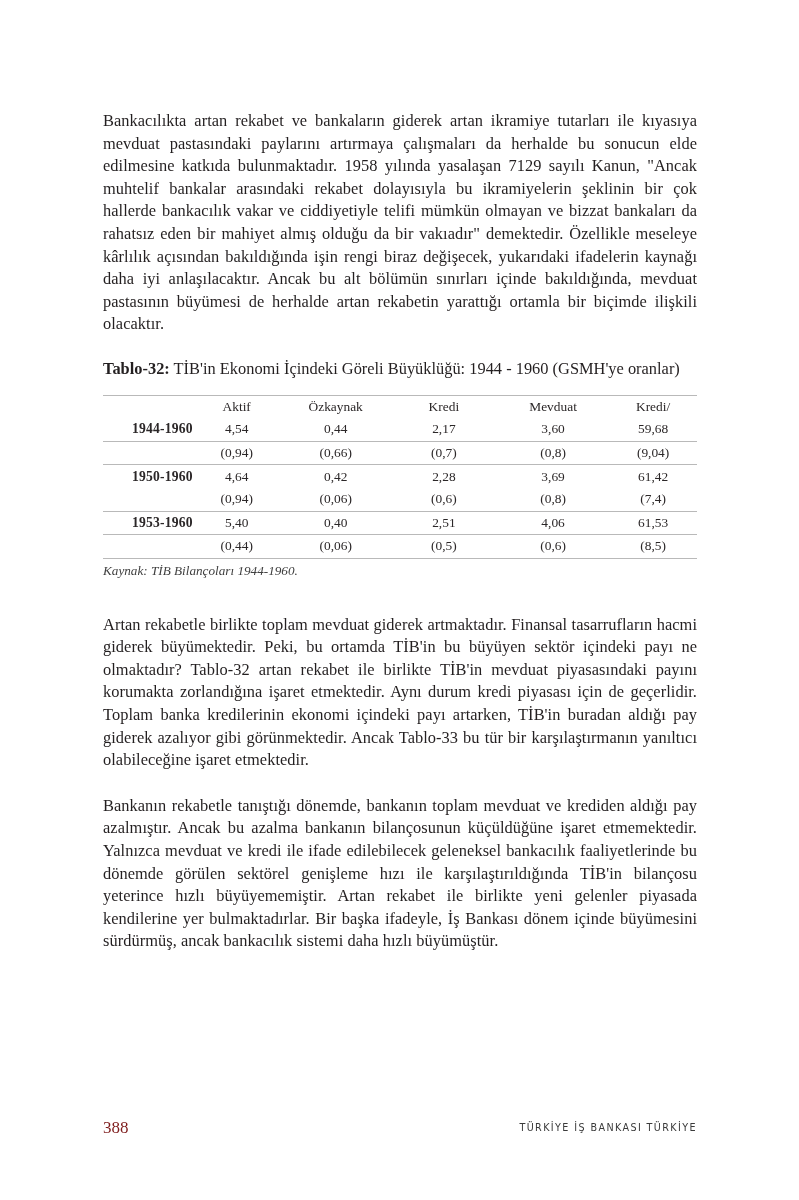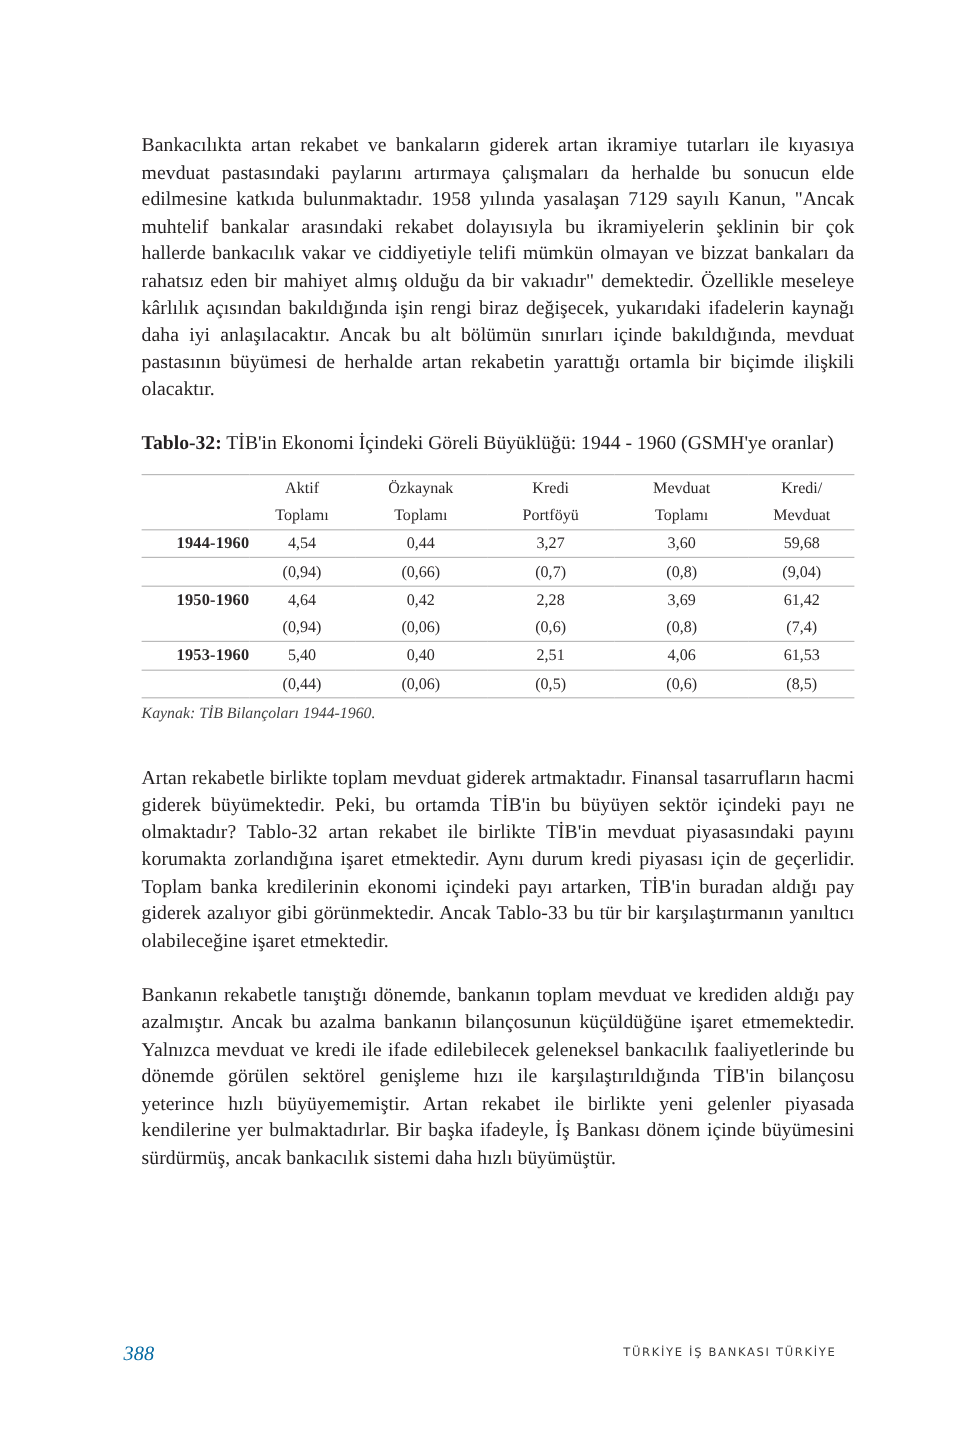--- a/index.html
+++ b/index.html
@@ -10,21 +10,21 @@
     body {
       width: 799px;
       height: 1200px;
       position: relative;
       overflow: hidden;
       color: #231f20;
       font-family: "Liberation Serif", "DejaVu Serif", serif;
     }
     .page {
       position: absolute;
-      left: 118px;
+      left: 103px;
       top: 110px;
       width: 594px;
     }
     .para {
       margin: 0;
       font-size: 16.4px;
       line-height: 22.6px;
       text-align: justify;
       hyphens: manual;
       letter-spacing: 0.05px;
@@ -80,23 +80,22 @@
       position: absolute;
       left: 103px;
       top: 1118px;
       width: 594px;
       height: 24px;
     }
     .page-number {
       position: absolute;
       left: 0;
       top: 0;
-      font-style: italic;
       font-size: 17px;
-      color: #0369a1;
+      color: #7f1d1d;
     }
     .running-head {
       position: absolute;
       right: 0;
       top: 4px;
       font-family: "DejaVu Sans", "Liberation Sans", sans-serif;
       font-size: 9.6px;
       letter-spacing: 1.4px;
       color: #3a3a3a;
     }
@@ -116,36 +115,28 @@
     <table class="data">
       <thead>
         <tr class="top">
           <th class="col-0"></th>
           <th class="col-1">Aktif</th>
           <th class="col-2">Özkaynak</th>
           <th class="col-3">Kredi</th>
           <th class="col-4">Mevduat</th>
           <th class="col-5">Kredi/</th>
         </tr>
-        <tr class="bottom">
-          <th class="col-0"></th>
-          <th>Toplamı</th>
-          <th>Toplamı</th>
-          <th>Portföyü</th>
-          <th>Toplamı</th>
-          <th>Mevduat</th>
-        </tr>
       </thead>
       <tbody>
 
         <tr class="line-bottom">
           <td class="rowhead">1944-1960</td>
           <td>4,54</td>
           <td>0,44</td>
-          <td>3,27</td>
+          <td>2,17</td>
           <td>3,60</td>
           <td>59,68</td>
         </tr>
         <tr class="line-bottom">
           <td></td>
           <td>(0,94)</td>
           <td>(0,66)</td>
           <td>(0,7)</td>
           <td>(0,8)</td>
           <td>(9,04)</td>

